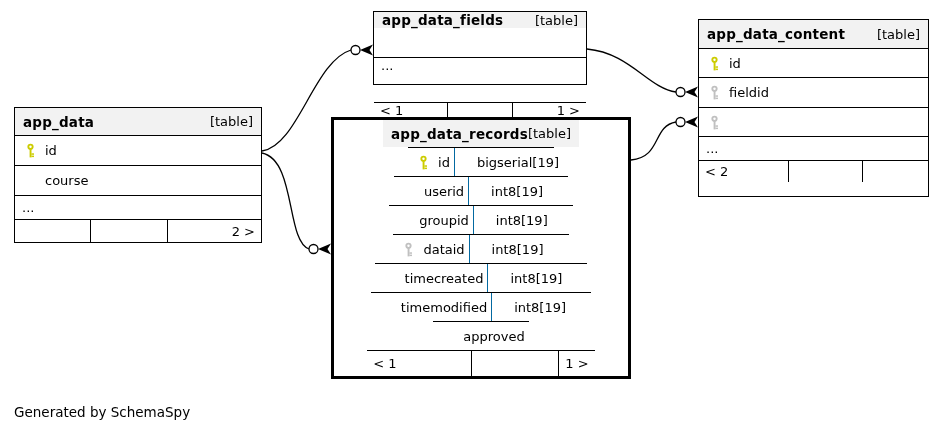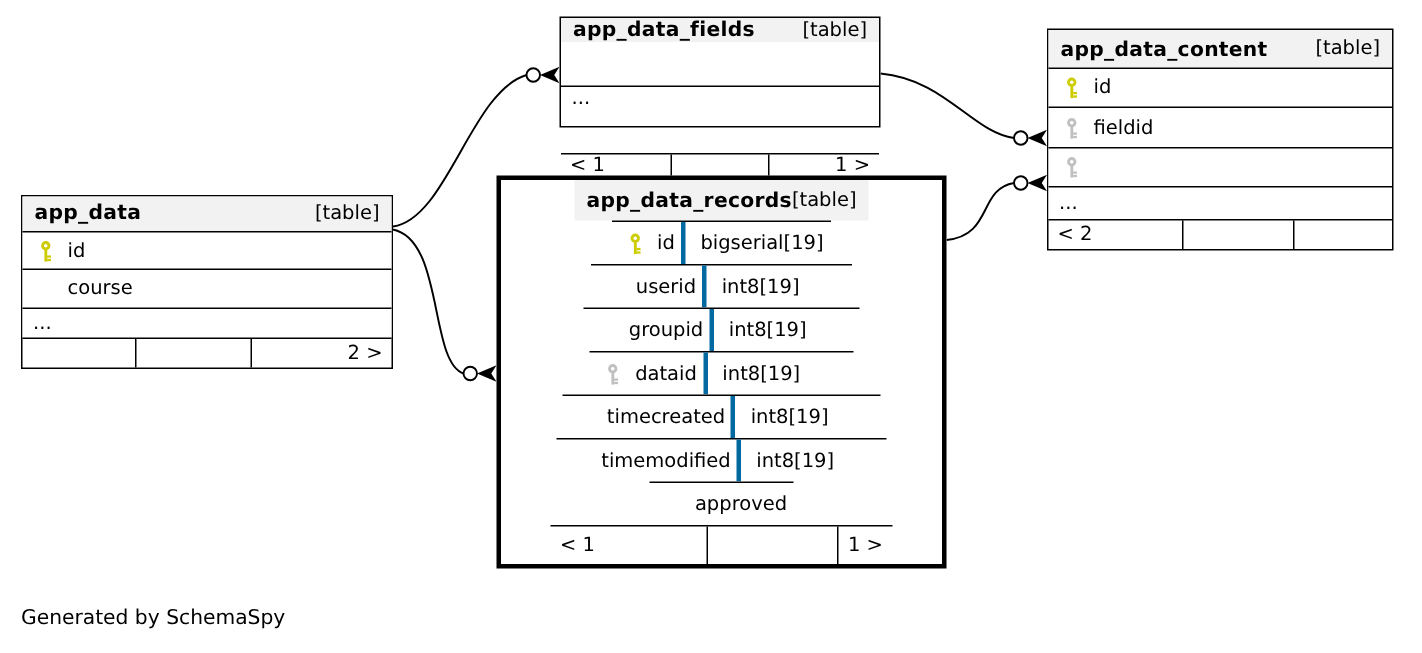--- a/index.html
+++ b/index.html
@@ -23,46 +23,46 @@
   .hdr .tkind { font-size:13px; }
   .row {
     display:flex; align-items:center; border-top:1px solid #000;
     box-sizing:border-box; background:#fff;
   }
   .key-slot { width:30px; display:flex; justify-content:center; align-items:center; flex:0 0 30px; }
   .col-name { flex:1 1 auto; padding-right:4px; white-space:nowrap; overflow:hidden; }
   .dots-row { padding-left:7px; }
   .col-type {
     flex:0 0 100px; width:100px; align-self:stretch; display:flex; align-items:center;
-    border-left:3px solid #0369a1; padding-left:10px; box-sizing:border-box; white-space:nowrap;
+    border-left:1px solid #0369a1; padding-left:22px; box-sizing:border-box; white-space:nowrap;
   }
   .frow { display:flex; border-top:1px solid #000; box-sizing:border-box; align-items:center; }
   .fcell { align-self:stretch; display:flex; align-items:center; padding:0 6px; box-sizing:border-box; }
   .fcell + .fcell { border-left:1px solid #000; }
   .fcell.right { justify-content:flex-end; }
   .fcell.grow { flex:1 1 auto; }
 
   
-  #t-app_data        { left:14px;  top:107px; width:248px; height:116px;margin-top:23px; }
+  #t-app_data        { left:14px;  top:107px; width:248px; height:136px; }
   #t-app_data .hdr   { height:27px; }
   #t-app_data .r0    { height:30px; }
   #t-app_data .r1    { height:30px; }
   #t-app_data .rdots { height:24px; }
   #t-app_data .frow  { height:23px; }
   #t-app_data .fc0   { flex:0 0 75px; }
   #t-app_data .fc1   { flex:0 0 77px; }
 
   #t-fields        { left:373px; top:11px; width:214px; height:74px;gap:29px; }
   #t-fields .hdr   { height:27px; }
   #t-fields .rdots { height:23px; }
   #t-fields .frow  { height:22px; }
   #t-fields .fc0   { flex:0 0 73px; }
   #t-fields .fc1   { flex:0 0 65px; }
 
-  #t-content        { left:698px; top:19px; width:231px; height:148px; }
+  #t-content        { left:698px; top:19px; width:231px; height:178px; }
   #t-content .hdr   { height:28px; }
   #t-content .r0    { height:29px; }
   #t-content .r1    { height:30px; }
   #t-content .r2    { height:29px; }
   #t-content .rdots { height:24px; }
   #t-content .frow  { height:22px; }
   #t-content .fc0   { flex:0 0 89px; }
   #t-content .fc1   { flex:0 0 74px; }
 
   #t-records        { left:331px; top:117px; width:300px; height:262px; }

